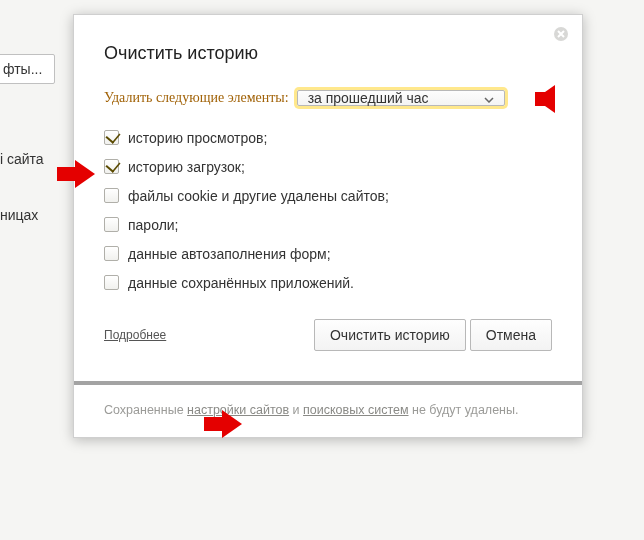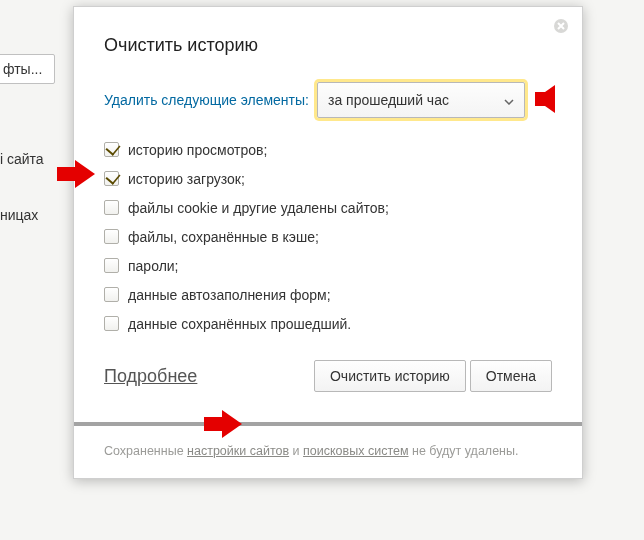--- a/index.html
+++ b/index.html
@@ -27,21 +27,21 @@
   }
   .bg-text {
     position: absolute;
     left: 0;
     color: #333;
     font-size: 14px;
   }
   .dialog {
     position: absolute;
     left: 73px;
-    top: 6px;
+    top: 14px;
     width: 510px;
     background: #fff;
     border: 1px solid #cfcfcf;
     box-shadow: 0 2px 12px rgba(0,0,0,0.25);
   }
   .dialog-inner {
     padding: 28px 30px 12px 30px;
   }
   .close-icon {
     position: absolute;
@@ -60,29 +60,30 @@
     color: #222;
     margin-bottom: 26px;
   }
   .row-period {
     display: flex;
     align-items: center;
     gap: 8px;
     margin-bottom: 24px;
   }
   .period-label {
-    color: #0369a1;
-    font-size: 14px;
+    color: #a16207;
+    font-size: 14px;
+    font-family: Liberation Serif, serif;
   }
   .select {
     display: flex;
     align-items: center;
     justify-content: space-between;
     width: 208px;
-    height: 36px;
+    height: 16px;
     padding: 0 10px;
     background: linear-gradient(#fdfdfd, #f4f4f4);
     border: 1px solid #b8b8b8;
     border-radius: 2px;
     box-shadow: 0 0 0 3px rgba(255,204,0,0.45);
     cursor: pointer;
   }
   .select-text { color: #333; }
   .chevron {
     color: #666;
@@ -110,21 +111,21 @@
     width: 10px; height: 10px;
     border-right: 2px solid #5a4a00;
     border-bottom: 2px solid #5a4a00;
     transform: rotate(40deg) scaleX(0.8);
   }
   .opt-label { color: #333; }
   .more-link {
     color: #555;
     text-decoration: underline;
     cursor: pointer;
-    font-size: 18px;
+    font-size: 12px;
   }
   .action-row {
     display: flex;
     align-items: center;
     margin-top: 28px;
     margin-bottom: 18px;
   }
   .action-spacer { flex: 1; }
   .btn {
     margin-left: 4px;
@@ -213,33 +214,29 @@
         <div class="opt">
           <div class="cb checked"></div>
           <span class="opt-label">историю загрузок;</span>
         </div>
         <div class="opt">
           <div class="cb"></div>
           <span class="opt-label">файлы cookie и другие удалены сайтов;</span>
         </div>
         <div class="opt">
           <div class="cb"></div>
-          <span class="opt-label">файлы, сохранённые в кэше;</span>
-        </div>
-        <div class="opt">
-          <div class="cb"></div>
           <span class="opt-label">пароли;</span>
         </div>
         <div class="opt">
           <div class="cb"></div>
           <span class="opt-label">данные автозаполнения форм;</span>
         </div>
         <div class="opt">
           <div class="cb"></div>
-          <span class="opt-label">данные сохранённых прошедший.</span>
+          <span class="opt-label">данные сохранённых приложений.</span>
         </div>
       </div>
 
     <div class="action-row">
       <span class="more-link">Подробнее</span>
       <span class="action-spacer"></span>
       <button class="btn">Очистить историю</button>
       <button class="btn">Отмена</button>
     </div>
   </div>

